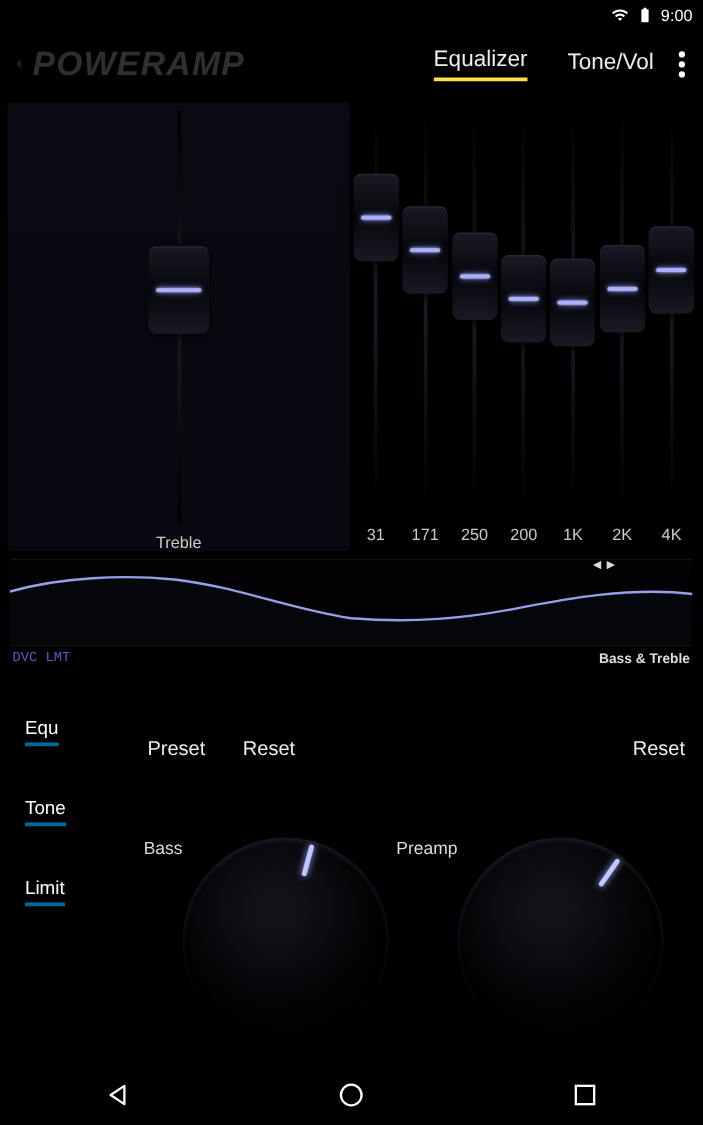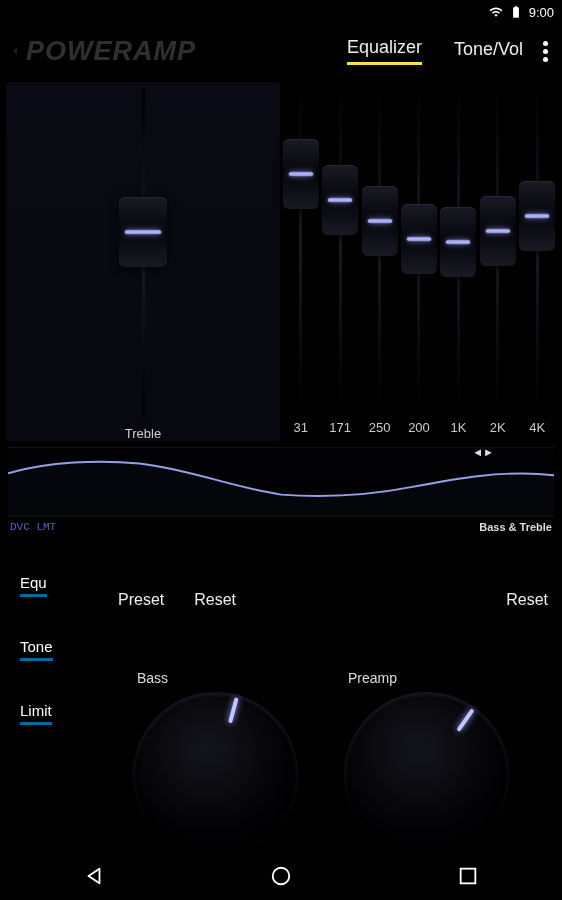--- a/index.html
+++ b/index.html
@@ -92,21 +92,21 @@
 }
 .toggle.on { border-bottom: 3px solid #0369a1; margin-top: 27px; }
 .buttons { display: flex; gap: 30px; margin-left: 18px; }
 .btn { font-size: 16px; color: #eee; margin-top: 44px; }
 .buttons-right { margin-left: auto; }
 
 .knobs-row {
   display: flex; justify-content: space-around; padding: 0 30px 0 110px;
   margin-top: -55px;
 }
-.knob-group { display: flex; flex-direction: column; }
+.knob-group { display: flex; flex-direction: row; }
 .knob-label { font-size: 14px; color: #ddd; margin-bottom: 6px; margin-left: 4px; }
 .knob {
   width: 165px; height: 165px; border-radius: 50%;
   background: radial-gradient(circle at 45% 35%, #14141c 0%, #020204 60%, #000 100%);
   box-shadow: inset 0 2px 4px rgba(100,100,140,0.25), inset 0 -2px 6px rgba(0,0,0,0.9),
               0 3px 10px rgba(0,0,0,0.9);
   position: relative;
 }
 .knob-tick {
   position: absolute; left: 50%; top: 50%;

